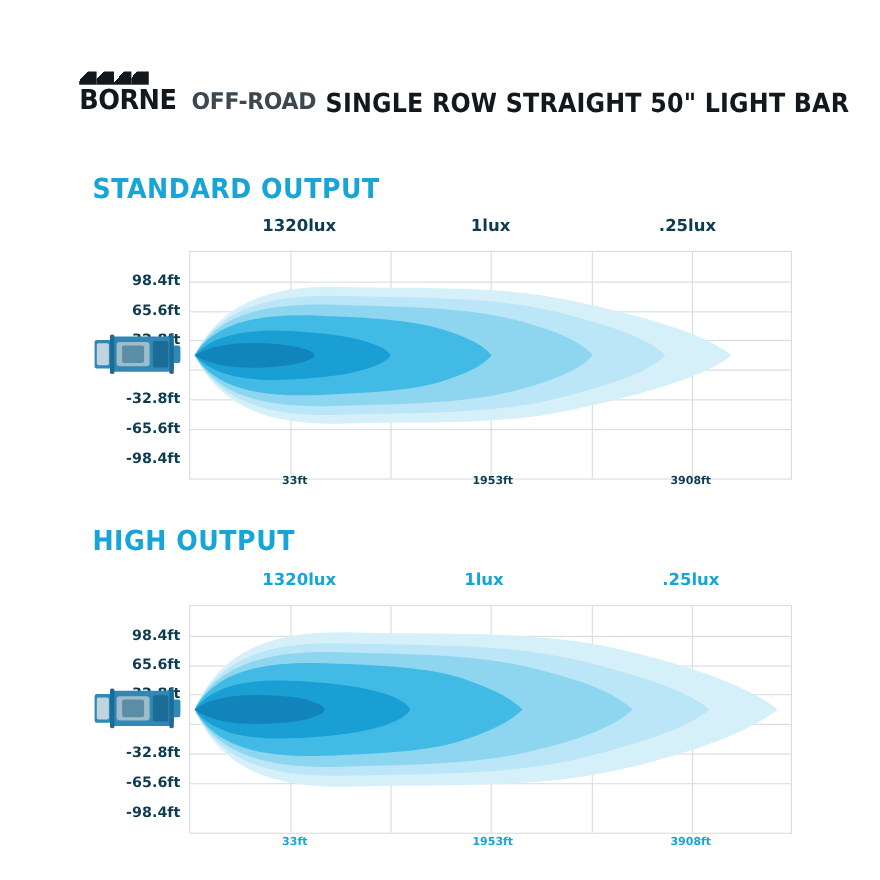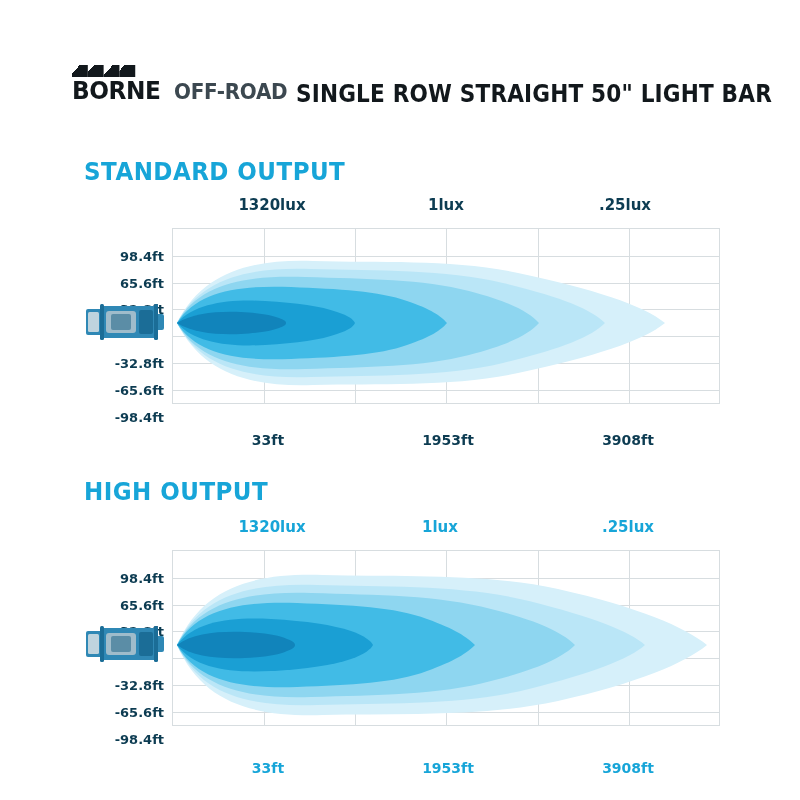--- a/index.html
+++ b/index.html
@@ -108,21 +108,21 @@
     width: 800px;
   }
   #chart-standard { top: 158px; height: 262px; }
   #chart-high     { top: 480px; height: 268px; }
 
   .plot {
     position: absolute;
     left: 172px;
     top: 36px;
     width: 548px;
-    height: 176px;
+    height: 208px;
     border: 1px solid #d7dde0;
     box-sizing: border-box;
     background: #ffffff;
     overflow: visible;
   }
   .grid-v {
     position: absolute;
     top: 0;
     width: 1px;
     height: 100%;
@@ -157,21 +157,21 @@
     font-weight: 700;
     color: #0d3c52;
     white-space: nowrap;
   }
   .luxlabel.accent { color: #17a5d8; }
   
   .distlabel {
     position: absolute;
     transform: translateX(-50%);
     font-family: "DejaVu Sans", sans-serif;
-    font-size: 14px;
+    font-size: 10px;
     font-weight: 700;
     color: #0d3c52;
     white-space: nowrap;
   }
   .distlabel.accent { color: #17a5d8; }
 
   .beam-svg {
     position: absolute;
     left: 0;
     top: 0;

